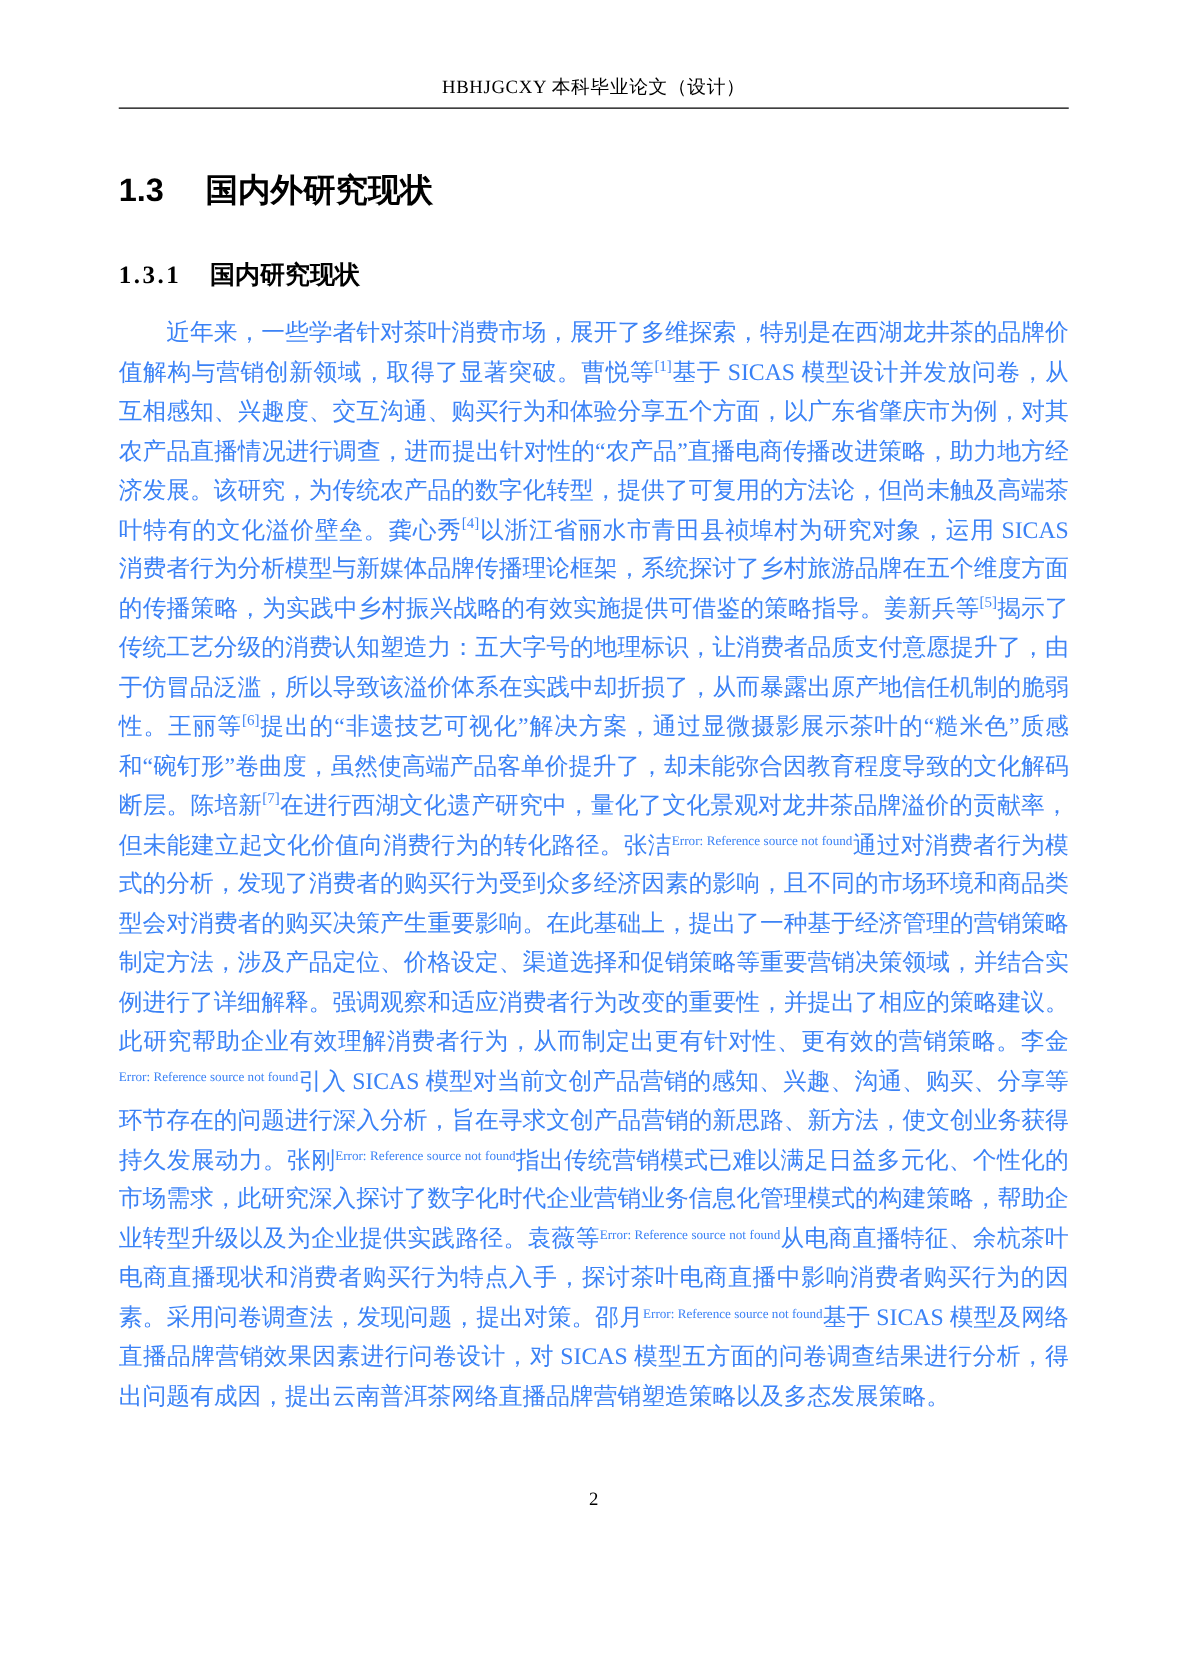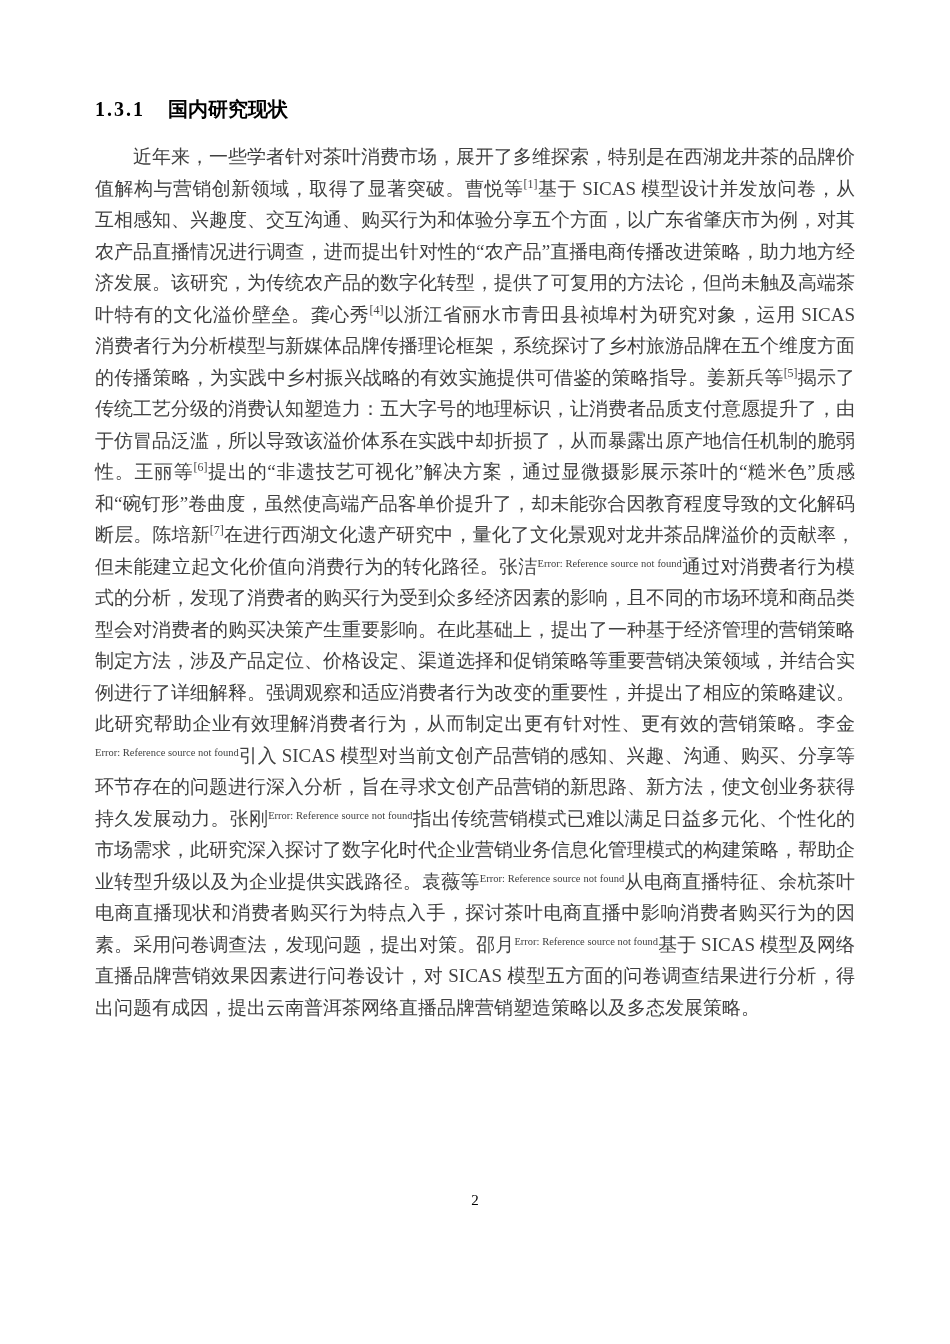--- a/index.html
+++ b/index.html
@@ -41,21 +41,21 @@
     color: #000000;
   }
   .subsection-heading .num { display: inline-block; letter-spacing: 2px; }
   .subsection-heading .txt { display: inline-block; margin-left: 18px; }
   .body-paragraph {
     margin-top: 18px;
     font-size: 19px;
     line-height: 31.5px;
     text-align: justify;
     text-indent: 2em;
-    color: #404040;
+    color: #3b82f6;
     font-family: "Liberation Serif", "DejaVu Serif", serif;
   }
   .ref-sup {
     font-size: 12px;
     line-height: 0;
     vertical-align: super;
   }
   .ref-error {
     font-size: 10.5px;
     line-height: 0;
@@ -71,21 +71,28 @@
     font-size: 15px;
     color: #000000;
   }
 </style>
 </head>
 <body>
 
 <div class="page">
   <div class="page-inner">
 
+    <div class="doc-header">
+      <span>HBHJGCXY 本科毕业论文（设计）</span>
+    </div>
 
+    <div class="section-heading">
+      <span class="num">1.3</span>
+      <span class="txt">国内外研究现状</span>
+    </div>
 
     <div class="subsection-heading">
       <span class="num">1.3.1</span>
       <span class="txt">国内研究现状</span>
     </div>
 
     <p class="body-paragraph"><span>近年来，一些学者针对茶叶消费市场，展开了多维探索，特别是在西湖龙井茶的品牌价值解构与营销创新领域，取得了显著突破。曹悦等</span><sup class="ref-sup">[1]</sup><span>基于 SICAS 模型设计并发放问卷，从互相感知、兴趣度、交互沟通、购买行为和体验分享五个方面，以广东省肇庆市为例，对其农产品直播情况进行调查，进而提出针对性的“农产品”直播电商传播改进策略，助力地方经济发展。该研究，为传统农产品的数字化转型，提供了可复用的方法论，但尚未触及高端茶叶特有的文化溢价壁垒。龚心秀</span><sup class="ref-sup">[4]</sup><span>以浙江省丽水市青田县祯埠村为研究对象，运用 SICAS 消费者行为分析模型与新媒体品牌传播理论框架，系统探讨了乡村旅游品牌在五个维度方面的传播策略，为实践中乡村振兴战略的有效实施提供可借鉴的策略指导。姜新兵等</span><sup class="ref-sup">[5]</sup><span>揭示了传统工艺分级的消费认知塑造力：五大字号的地理标识，让消费者品质支付意愿提升了，由于仿冒品泛滥，所以导致该溢价体系在实践中却折损了，从而暴露出原产地信任机制的脆弱性。王丽等</span><sup class="ref-sup">[6]</sup><span>提出的“非遗技艺可视化”解决方案，通过显微摄影展示茶叶的“糙米色”质感和“碗钉形”卷曲度，虽然使高端产品客单价提升了，却未能弥合因教育程度导致的文化解码断层。陈培新</span><sup class="ref-sup">[7]</sup><span>在进行西湖文化遗产研究中，量化了文化景观对龙井茶品牌溢价的贡献率，但未能建立起文化价值向消费行为的转化路径。张洁</span><span class="ref-error">Error: Reference source not found</span><span>通过对消费者行为模式的分析，发现了消费者的购买行为受到众多经济因素的影响，且不同的市场环境和商品类型会对消费者的购买决策产生重要影响。在此基础上，提出了一种基于经济管理的营销策略制定方法，涉及产品定位、价格设定、渠道选择和促销策略等重要营销决策领域，并结合实例进行了详细解释。强调观察和适应消费者行为改变的重要性，并提出了相应的策略建议。此研究帮助企业有效理解消费者行为，从而制定出更有针对性、更有效的营销策略。李金</span><span class="ref-error">Error: Reference source not found</span><span>引入 SICAS 模型对当前文创产品营销的感知、兴趣、沟通、购买、分享等环节存在的问题进行深入分析，旨在寻求文创产品营销的新思路、新方法，使文创业务获得持久发展动力。张刚</span><span class="ref-error">Error: Reference source not found</span><span>指出传统营销模式已难以满足日益多元化、个性化的市场需求，此研究深入探讨了数字化时代企业营销业务信息化管理模式的构建策略，帮助企业转型升级以及为企业提供实践路径。袁薇等</span><span class="ref-error">Error: Reference source not found</span><span>从电商直播特征、余杭茶叶电商直播现状和消费者购买行为特点入手，探讨茶叶电商直播中影响消费者购买行为的因素。采用问卷调查法，发现问题，提出对策。邵月</span><span class="ref-error">Error: Reference source not found</span><span>基于 SICAS 模型及网络直播品牌营销效果因素进行问卷设计，对 SICAS 模型五方面的问卷调查结果进行分析，得出问题有成因，提出云南普洱茶网络直播品牌营销塑造策略以及多态发展策略。</span></p>
 
   </div>
 

